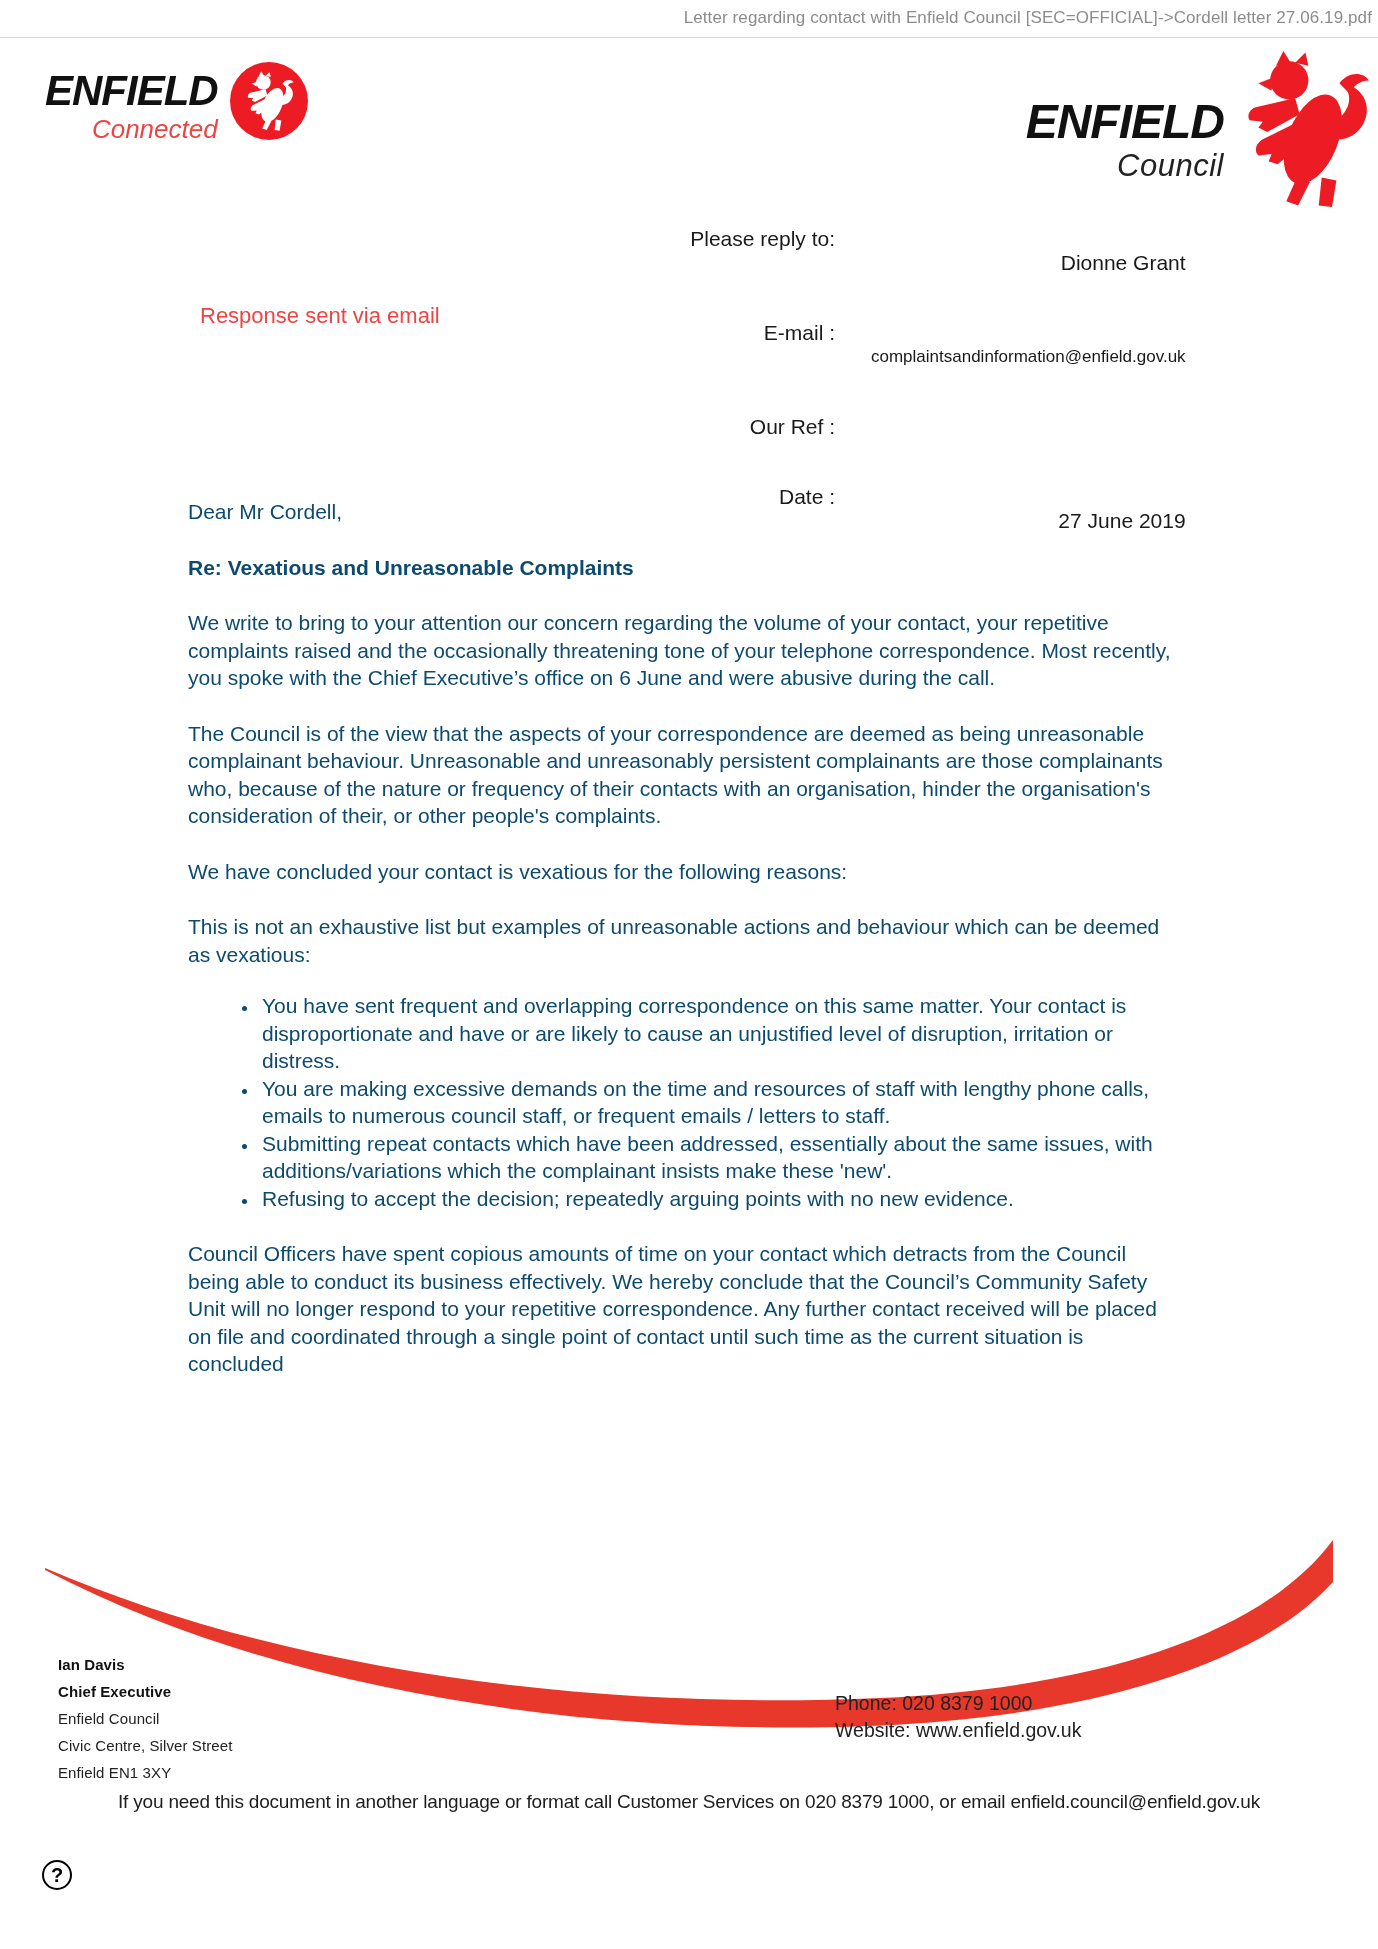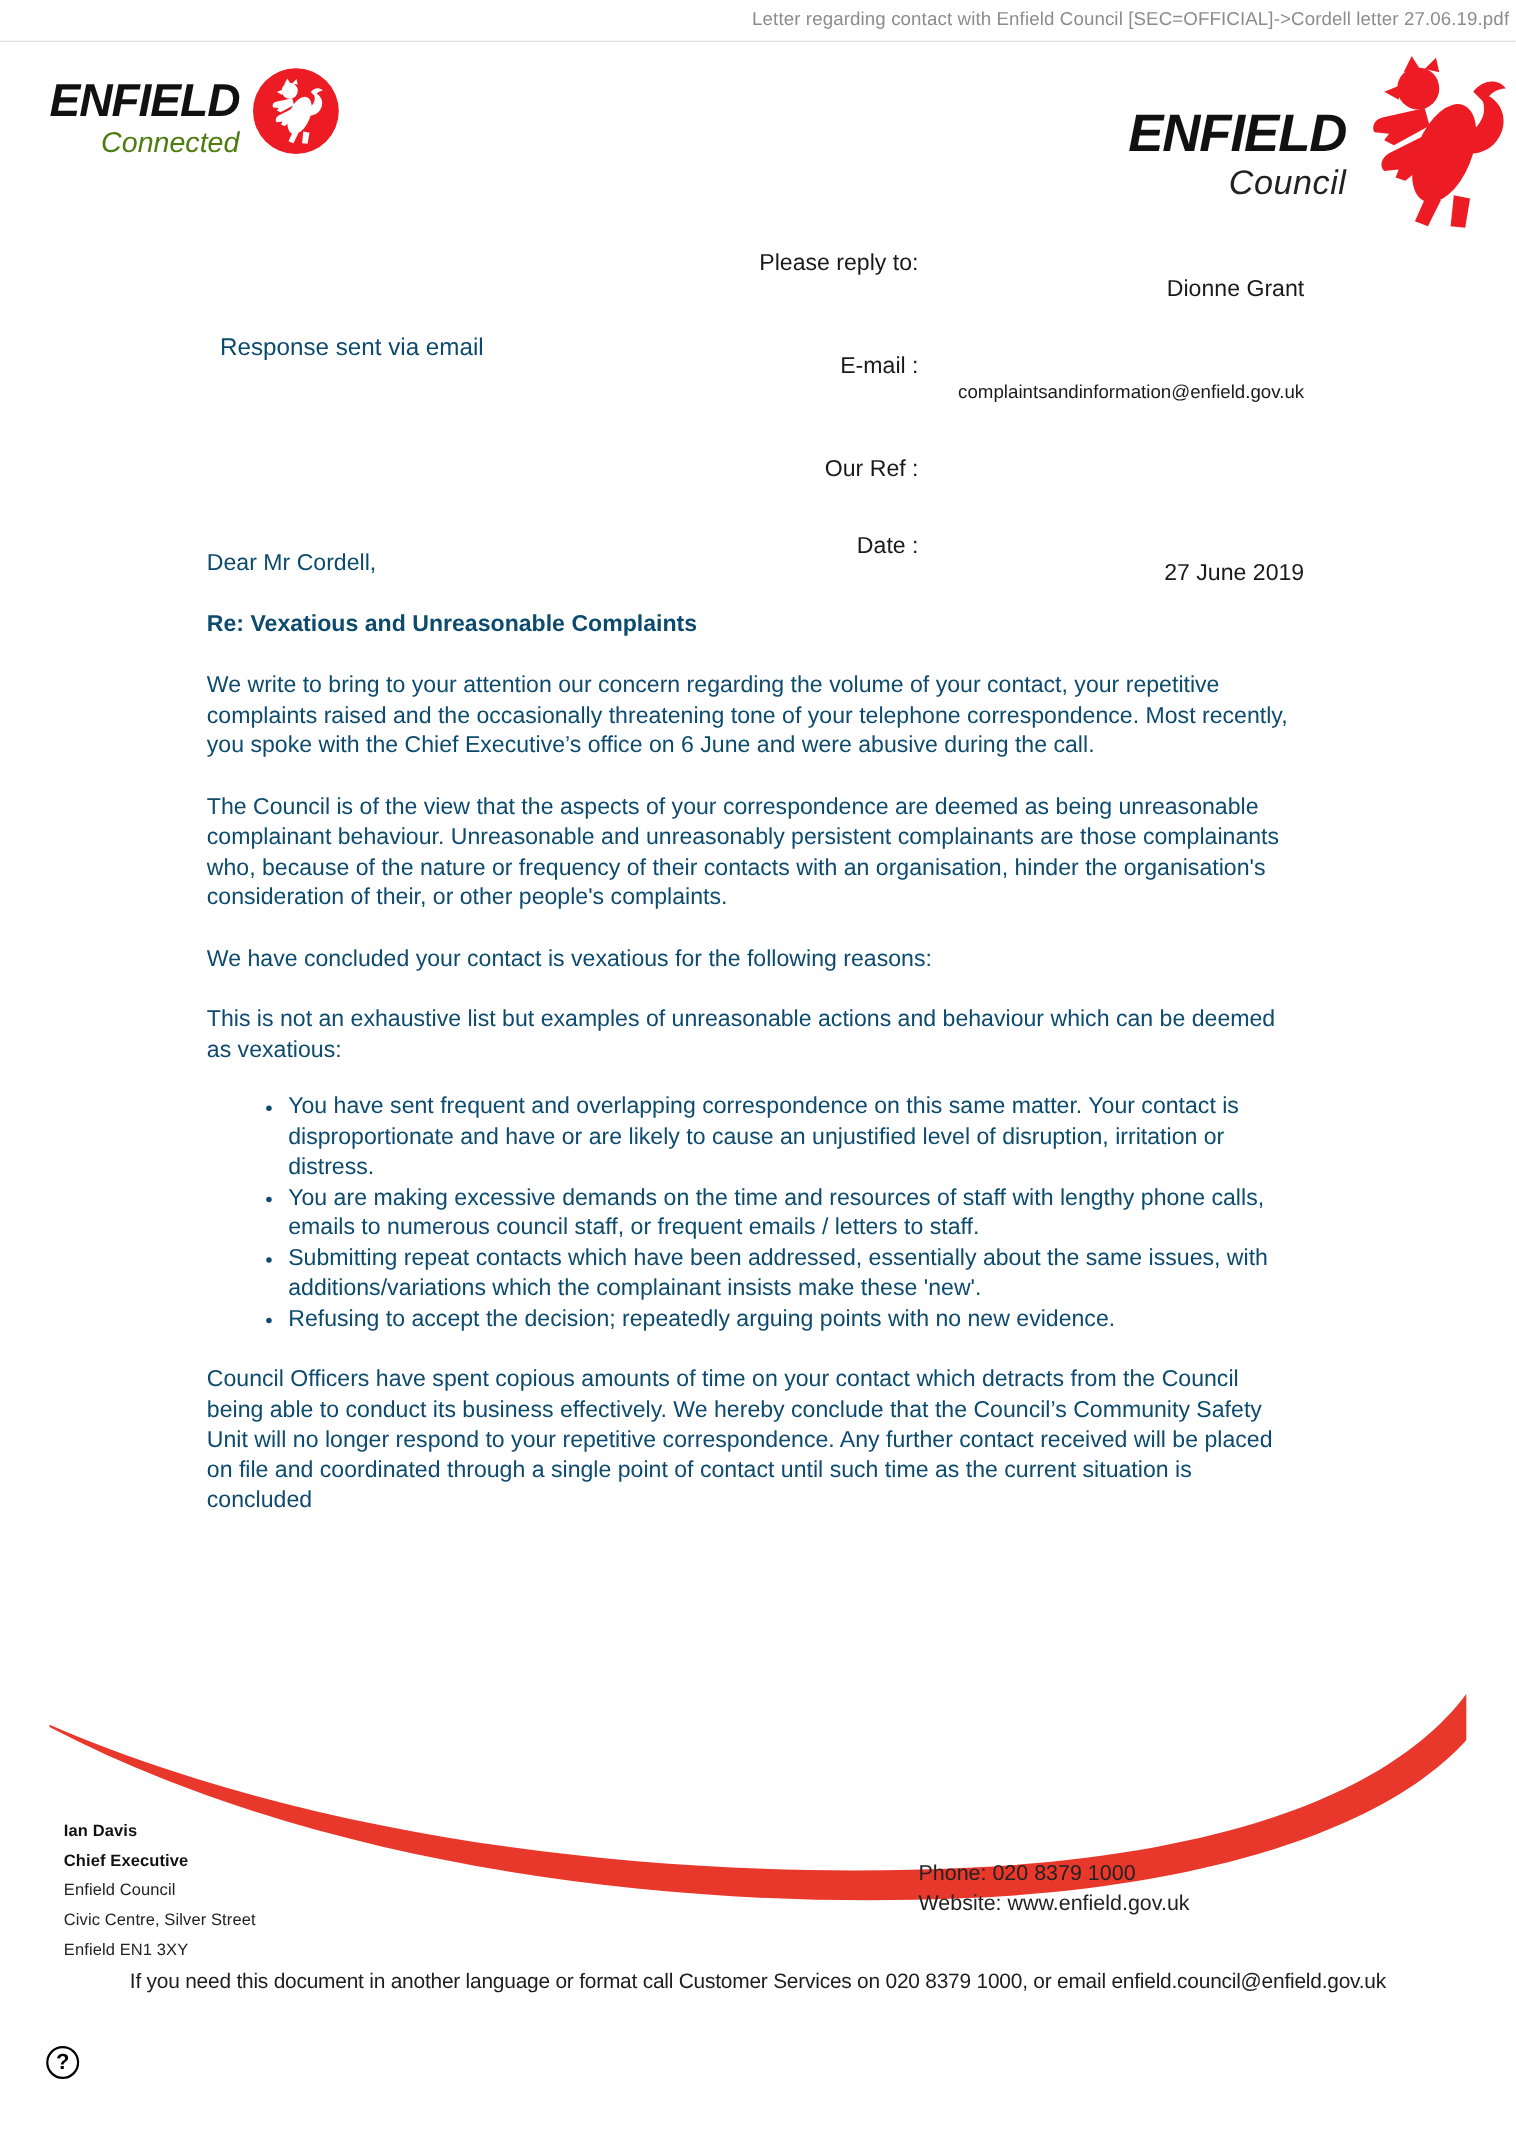--- a/index.html
+++ b/index.html
@@ -27,21 +27,21 @@
   .logo-left{
     position:absolute;top:62px;left:45px;
     display:flex;align-items:flex-start;gap:12px;
   }
   .logo-left .words{display:flex;flex-direction:column;align-items:flex-end;margin-top:8px;}
   .logo-left .brand{
     font-size:42px;font-weight:800;font-style:italic;
     letter-spacing:-1px;color:#111;line-height:1;
   }
   .logo-left .sub{
-    font-size:26px;font-style:italic;color:#4d7c0f;line-height:1.2;margin-top:2px;
+    font-size:26px;font-style:italic;color:#ef4444;line-height:1.2;margin-top:2px;
   }
   .logo-circle{
     width:78px;height:78px;border-radius:50%;
     background:#ED1C24;display:flex;align-items:center;justify-content:center;
   }
   .logo-circle svg{width:56px;height:62px;}
 
   .logo-right{
     position:absolute;top:48px;right:0px;
     display:flex;align-items:flex-start;gap:6px;
@@ -65,21 +65,21 @@
   .reply-block .lbl{
     text-align:right;font-size:21px;line-height:34px;color:#1a1a1a;
   }
   .reply-block .val{
     text-align:right;font-size:21px;line-height:34px;color:#1a1a1a;white-space:nowrap;margin-top:24px;
   }
   .reply-block .val.small{font-size:17px;}
 
   .delivery-note{
     position:absolute;top:303px;left:200px;
-    font-size:22px;color:#0c4a6e;
+    font-size:22px;color:#ef4444;
   }
 
   
   .letter{
     position:absolute;top:498px;left:188px;width:992px;
     font-size:21px;line-height:27.5px;color:#0c4a6e;
   }
   .letter p{margin:0 0 28px 0;}
   .letter .subject{font-weight:bold;}
   .letter ul{

